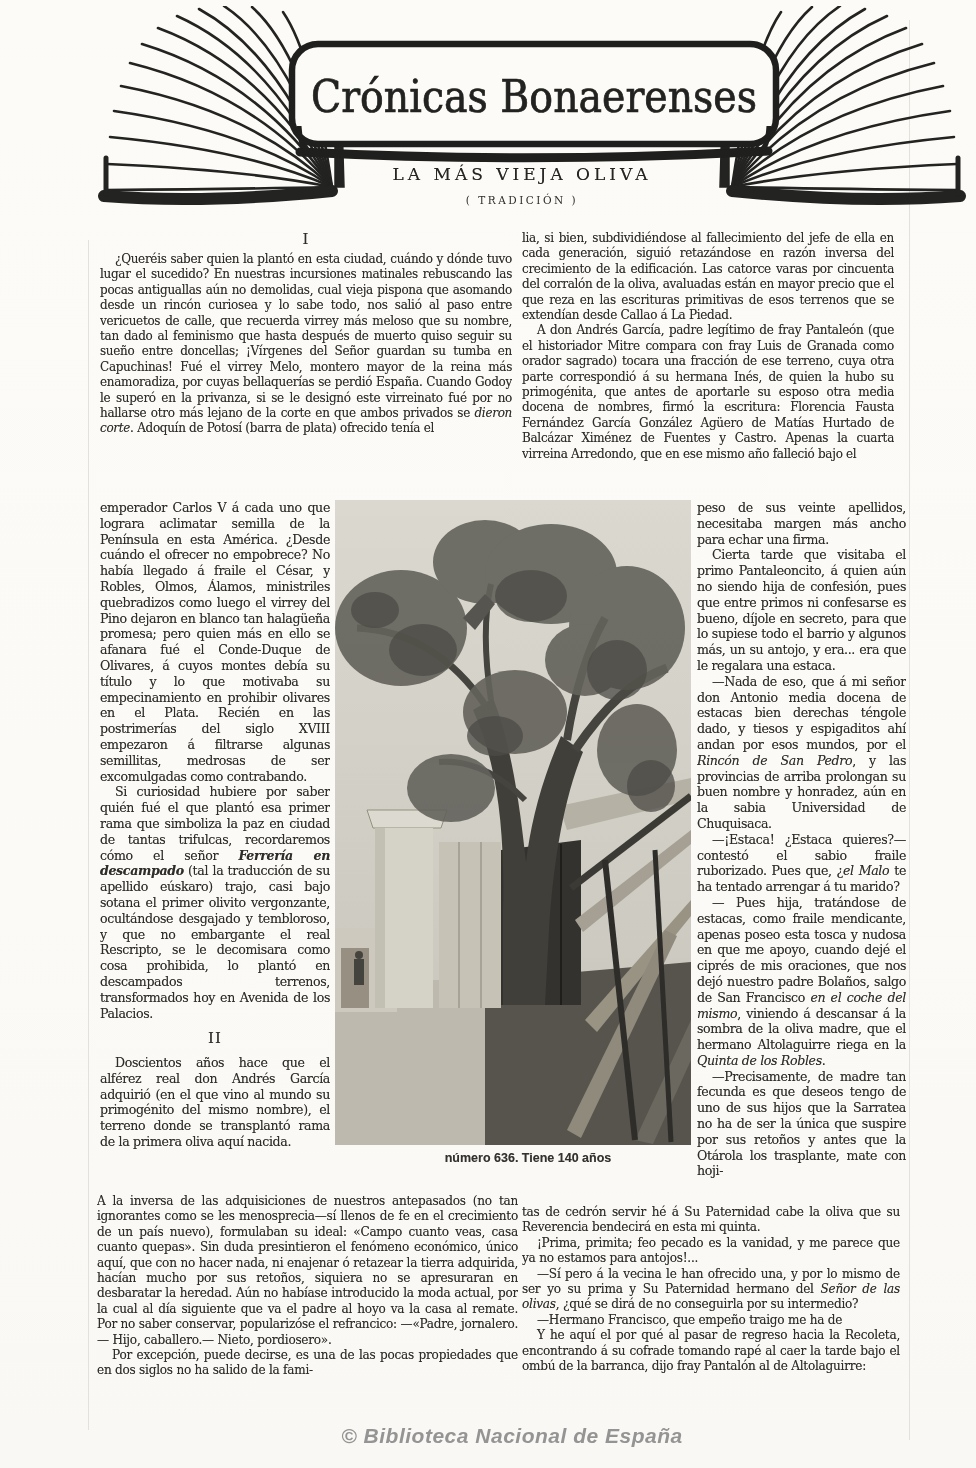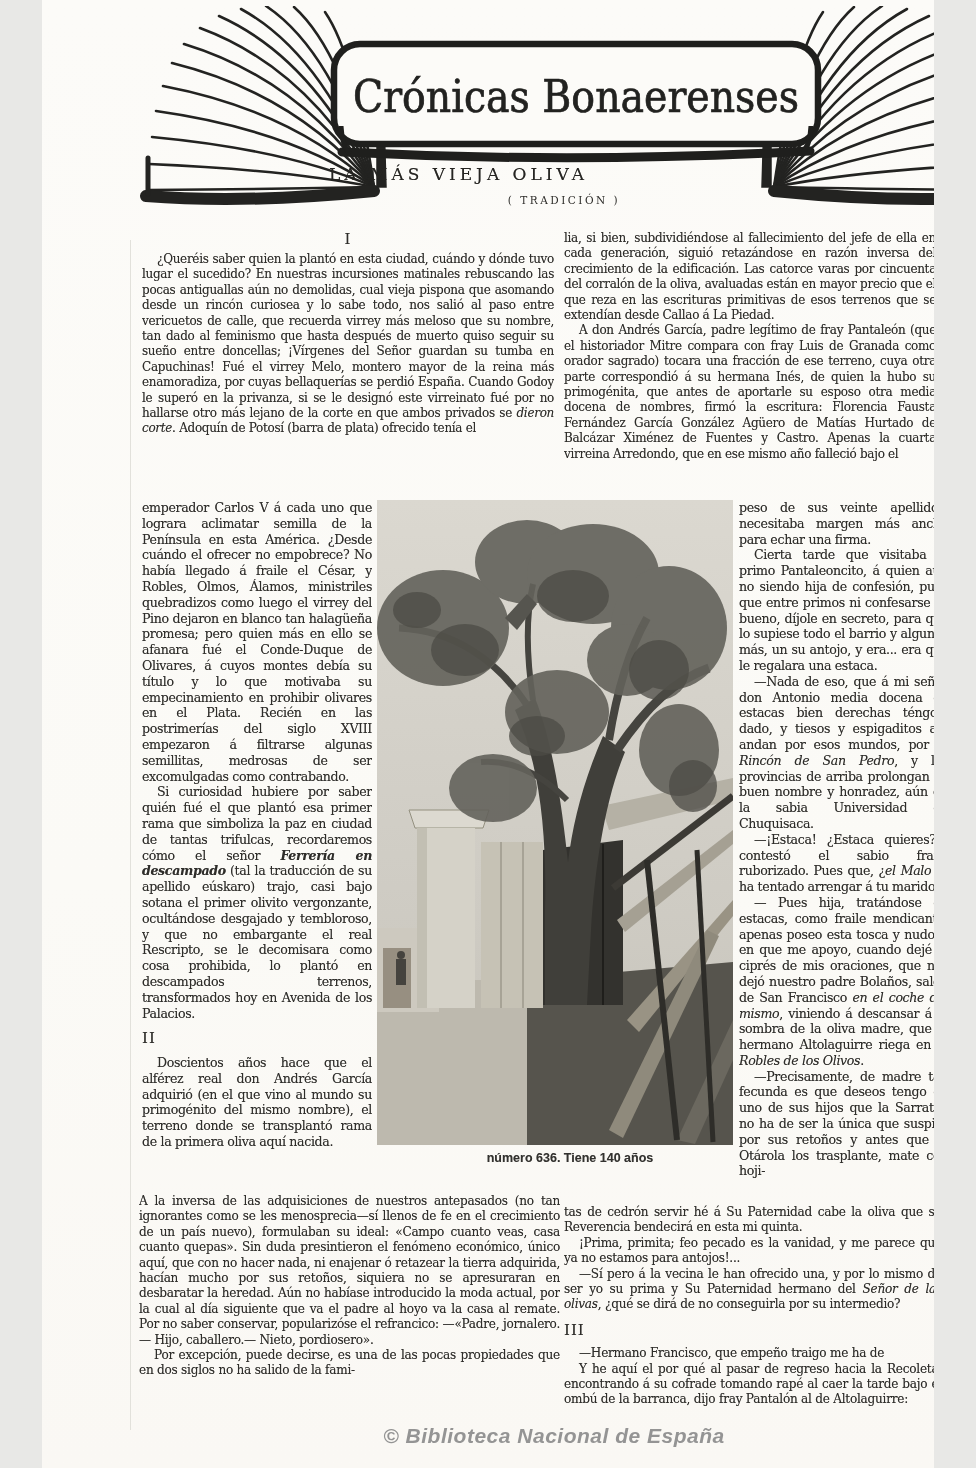--- a/index.html
+++ b/index.html
@@ -1,17 +1,17 @@
 <!DOCTYPE html>
 <html lang="es"><head>
 <meta charset="utf-8">
 <style>
   html,body{margin:0;padding:0;background:#e8e8e6;}
   .page{
-    position:relative;width:892px;height:1468px;margin:0 auto;
+    position:relative;width:976px;height:1468px;margin:0 auto;
     background:linear-gradient(180deg,#fcfbf8 0%,#fbfaf6 60%,#faf8f4 100%);
     overflow:hidden;
     font-family:"DejaVu Serif","Liberation Serif",serif;
     color:#2e2d2a;
     text-decoration:underline;
   }
   .abs{position:absolute;}
   .rule{position:absolute;width:1px;background:#e2e1db;}
   
   .col{
@@ -21,24 +21,24 @@
   }
   .col p{margin:0;text-indent:15px;}
   .col p.noind{text-indent:0;}
   .wide{font-size:12px;line-height:15.4px;letter-spacing:-0.3px;}
   .narrow{font-size:12.6px;line-height:15.8px;letter-spacing:-0.35px;}
   .bottomtxt{font-size:12.1px;line-height:15.4px;letter-spacing:-0.25px;}
   .sechead{
     position:absolute;text-align:center;font-size:15px;color:#2e2d2a;
     letter-spacing:1px;text-shadow:0 0 0.5px rgba(46,45,42,.45);
   }
-  .sechead-inline{display:block;font-size:15px;letter-spacing:1px;
+  .sechead-inline{display:block;text-align:center;font-size:15px;letter-spacing:1px;
     margin:10px 0 8px 0;text-indent:0;}
   .article-title{
-    text-align:left;font-size:17px;letter-spacing:4px;color:#262522;
+    text-align:center;font-size:17px;letter-spacing:4px;color:#262522;
     text-shadow:0 0 0.6px rgba(40,40,38,.5);
   }
   .article-sub{
     text-align:center;font-size:10.5px;letter-spacing:2.5px;color:#2e2d2a;
   }
   .caption{
     text-align:center;font-family:"Liberation Sans","DejaVu Sans",sans-serif;
     font-weight:bold;font-size:12.5px;line-height:17px;color:#33322f;
     text-shadow:0 0 0.5px rgba(51,50,47,.4);
   }
@@ -192,37 +192,36 @@
 
       <path d="M128,118 L150,94 L160,104 L140,130 Z" fill="#56554f"></path>
     </svg>
   </figure>
 
   <div class="abs col narrow" style="left:697px;top:500px;width:209px;height:702px;">
     <p class="noind">peso de sus veinte apellidos, necesitaba margen más ancho para echar una firma.</p>
     <p>Cierta tarde que visitaba el primo Pantaleoncito, á quien aún no siendo hija de confesión, pues que entre primos ni confesarse es bueno, díjole en secreto, para que lo supiese todo el barrio y algunos más, un su antojo, y era... era que le regalara una estaca.</p>
     <p>—Nada de eso, que á mi señor don Antonio media docena de estacas bien derechas téngole dado, y tiesos y espigaditos ahí andan por esos mundos, por el <i>Rincón de San Pedro</i>, y las provincias de arriba prolongan su buen nombre y honradez, aún en la sabia Universidad de Chuquisaca.</p>
     <p>—¡Estaca! ¿Estaca quieres?—contestó el sabio fraile ruborizado. Pues que, ¿<i>el Malo</i> te ha tentado arrengar á tu marido?</p>
-    <p>— Pues hija, tratándose de estacas, como fraile mendicante, apenas poseo esta tosca y nudosa en que me apoyo, cuando dejé el ciprés de mis oraciones, que nos dejó nuestro padre Bolaños, salgo de San Francisco <i>en el coche del mismo</i>, viniendo á descansar á la sombra de la oliva madre, que el hermano Altolaguirre riega en la <i>Robles de los Olivos</i>.</p>
+    <p>— Pues hija, tratándose de estacas, como fraile mendicante, apenas poseo esta tosca y nudosa en que me apoyo, cuando dejé el ciprés de mis oraciones, que nos dejó nuestro padre Bolaños, salgo de San Francisco <i>en el coche del mismo</i>, viniendo á descansar á la sombra de la oliva madre, que el hermano Altolaguirre riega en la <i>Quinta de los Robles</i>.</p>
     <p>—Precisamente, de madre tan fecunda es que deseos tengo de uno de sus hijos que la Sarratea no ha de ser la única que suspire por sus retoños y antes que la Otárola los trasplante, mate con hoji-</p>
   </div>
 
   <div class="abs caption" style="left:322px;top:1150px;width:412px;">
     <div>número 636.  Tiene 140 años</div>
   </div>
 
   <div class="abs col bottomtxt" style="left:97px;top:1194px;width:421px;">
     <p class="noind">A la inversa de las adquisiciones de nuestros antepasados (no tan ignorantes como se les menosprecia—sí llenos de fe en el crecimiento de un país nuevo), formulaban su ideal: «Campo cuanto veas, casa cuanto quepas». Sin duda presintieron el fenómeno económico, único aquí, que con no hacer nada, ni enajenar ó retazear la tierra adquirida, hacían mucho por sus retoños, siquiera no se apresuraran en desbaratar la heredad. Aún no habíase introducido la moda actual, por la cual al día siguiente que va el padre al hoyo va la casa al remate. Por no saber conservar, popularizóse el refrancico: —«Padre, jornalero.— Hijo, caballero.— Nieto, pordiosero».</p>
     <p>Por excepción, puede decirse, es una de las pocas propiedades que en dos siglos no ha salido de la fami-</p>
   </div>
 
   <div class="abs col bottomtxt" style="left:522px;top:1205px;width:378px;">
     <p class="noind">tas de cedrón servir hé á Su Paternidad cabe la oliva que su Reverencia bendecirá en esta mi quinta.</p>
     <p>¡Prima, primita; feo pecado es la vanidad, y me parece que ya no estamos para antojos!...</p>
     <p>—Sí pero á la vecina le han ofrecido una, y por lo mismo de ser yo su prima y Su Paternidad hermano del <i>Señor de las olivas</i>, ¿qué se dirá de no conseguirla por su intermedio?</p>
-    <span class="sechead-inline">III</span>
     <p>—Hermano Francisco, que empeño traigo me ha de</p>
     <p>Y he aquí el por qué al pasar de regreso hacia la Recoleta, encontrando á su cofrade tomando rapé al caer la tarde bajo el ombú de la barranca, dijo fray Pantalón al de Altolaguirre:</p>
   </div>
 
   <div class="abs watermark" style="left:0;top:1424px;width:976px;">© Biblioteca Nacional de España</div>
 
 </div>
 
 </body></html>

